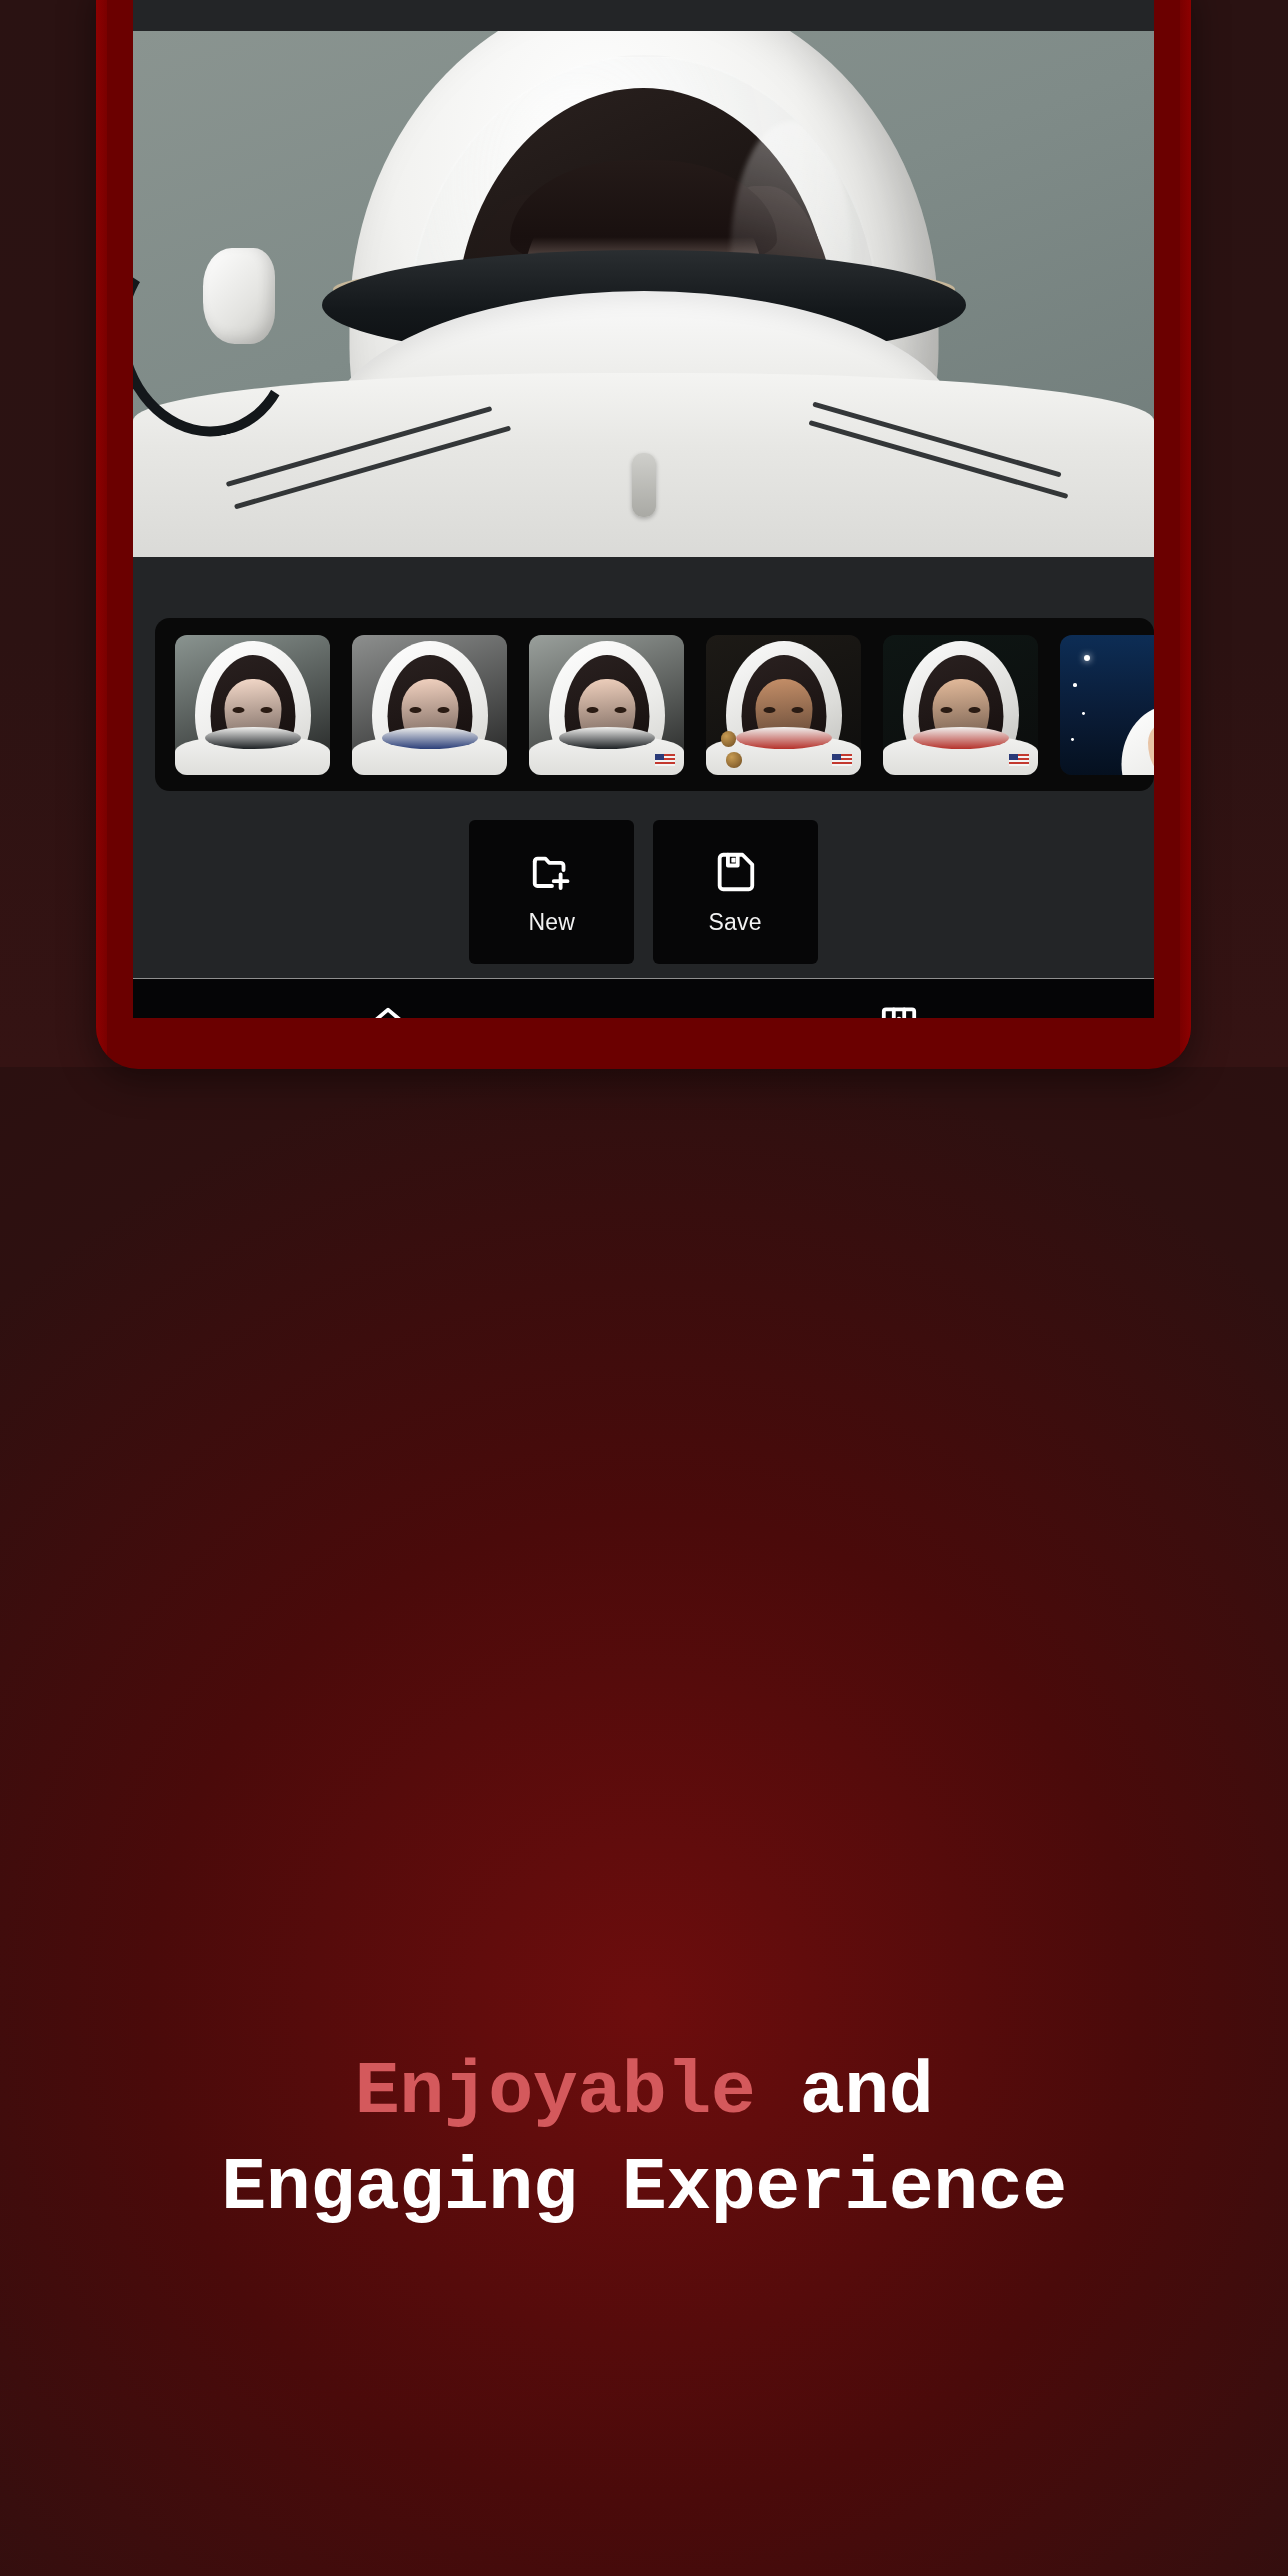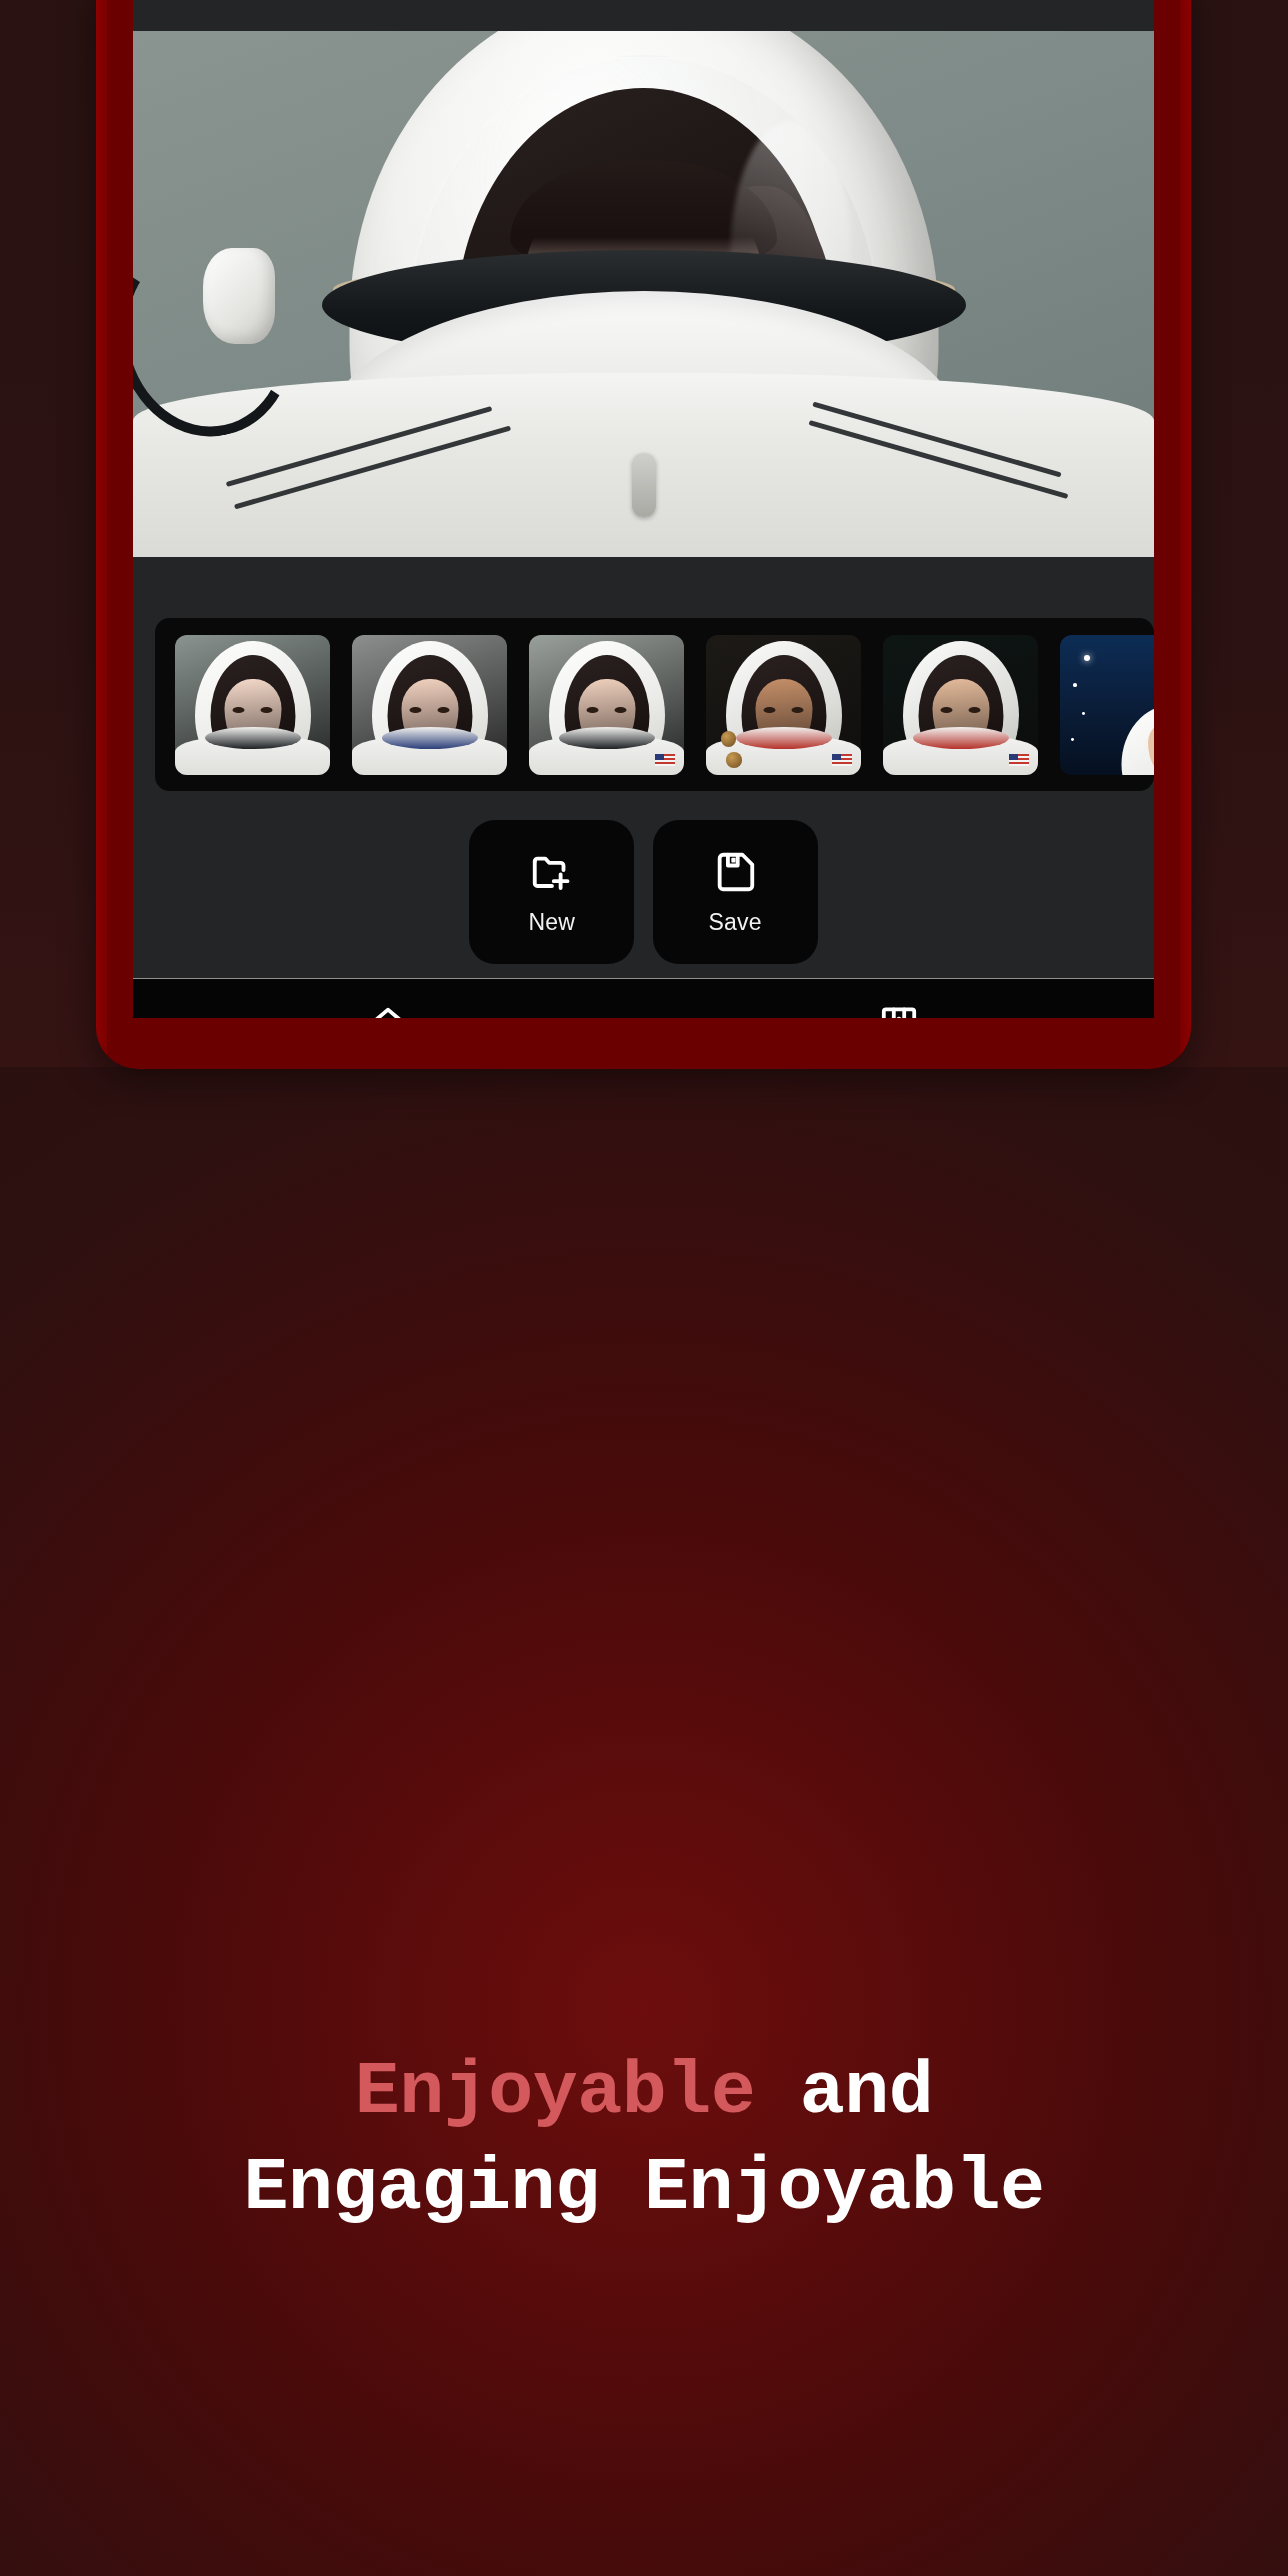--- a/index.html
+++ b/index.html
@@ -264,21 +264,21 @@
 
   
   #action-bar{
     position:absolute; left:0; top:837px;
     width:1021px; height:147px;
     display:flex; justify-content:center; gap:18.4px;
   }
   .action-btn{
     width:165px; height:144px;
     background:#060607;
-    border-radius:26px;
+    border-radius:6px;
     display:flex; flex-direction:column;
     align-items:center; justify-content:center;
     gap:14.7px;
     cursor:pointer;
   }
   .action-btn .ic{ width:46px; height:46px; display:block; }
   .action-btn .lbl{
     color:#f2f2f2; font-size:23px; letter-spacing:0.2px;
   }
 
@@ -483,15 +483,15 @@
        </div>
       </div>
 
   </div>
 </div>
 
 <div id="headline">
   <span class="line">
     <span class="hl-accent">Enjoyable</span><span> and</span>
   </span>
-  <span class="line">Engaging Enjoyable</span>
+  <span class="line">Engaging Experience</span>
 </div>
 
 
 </body></html>

